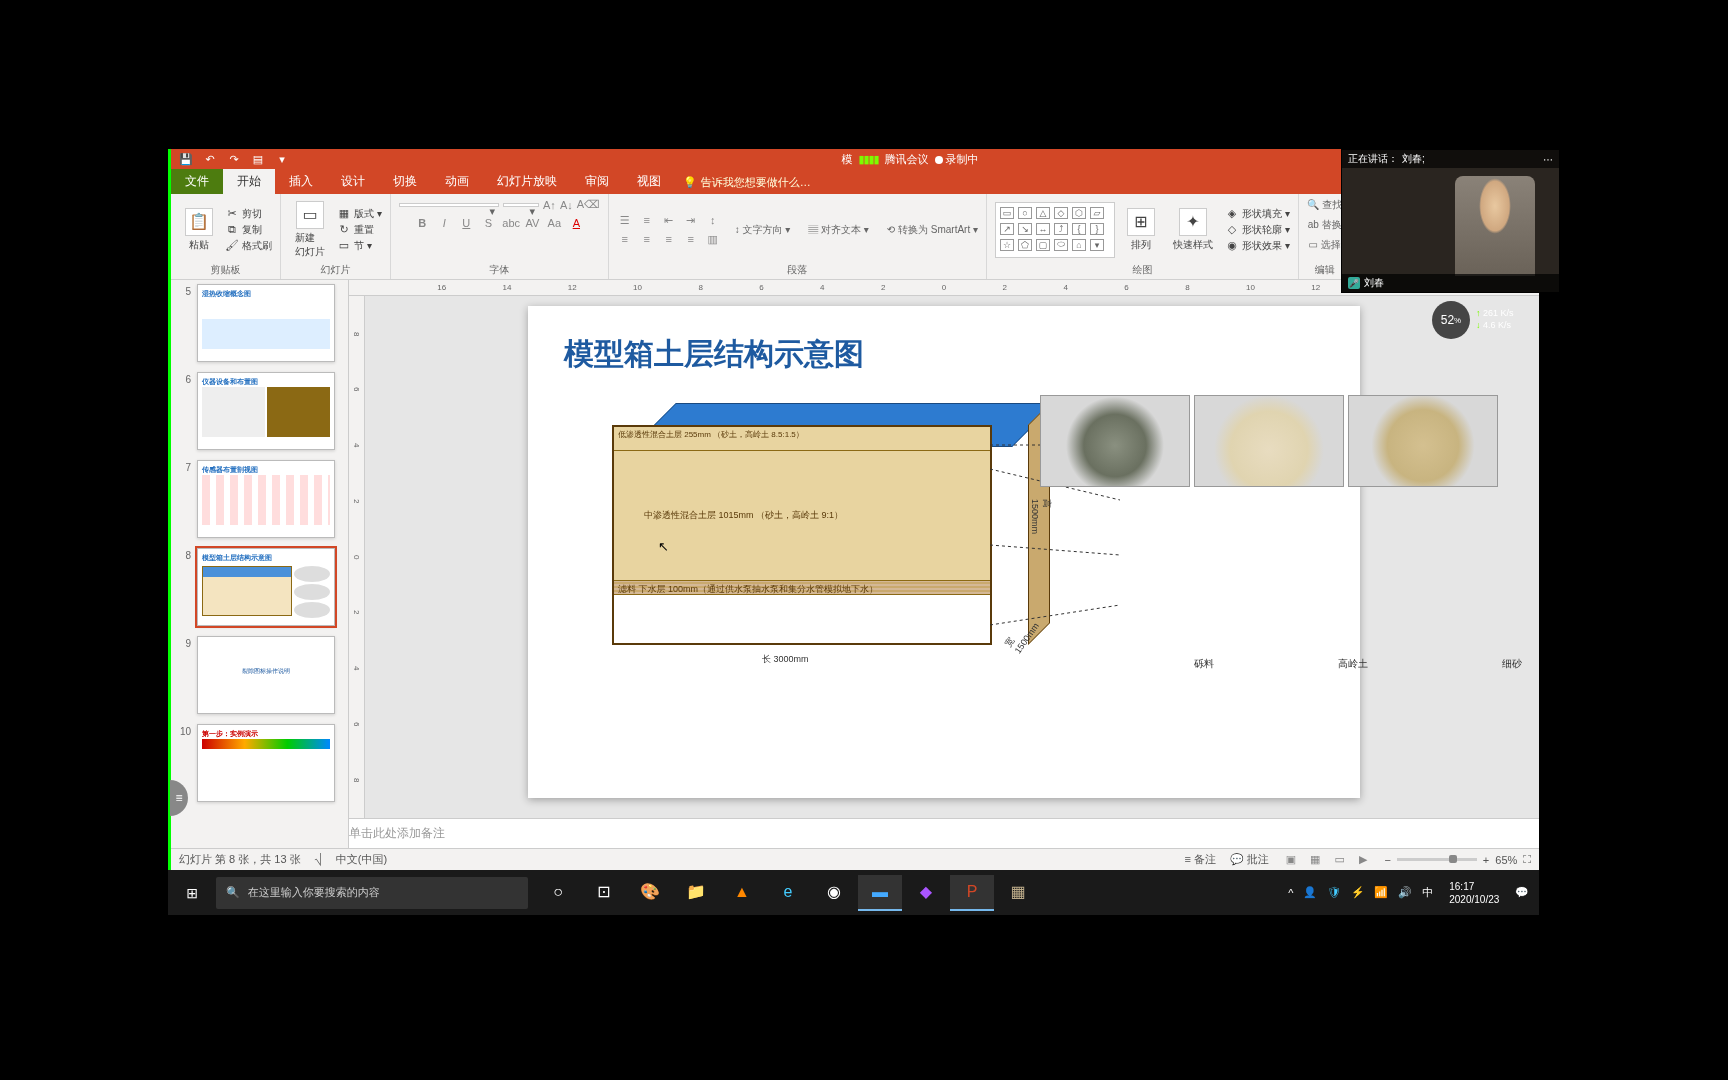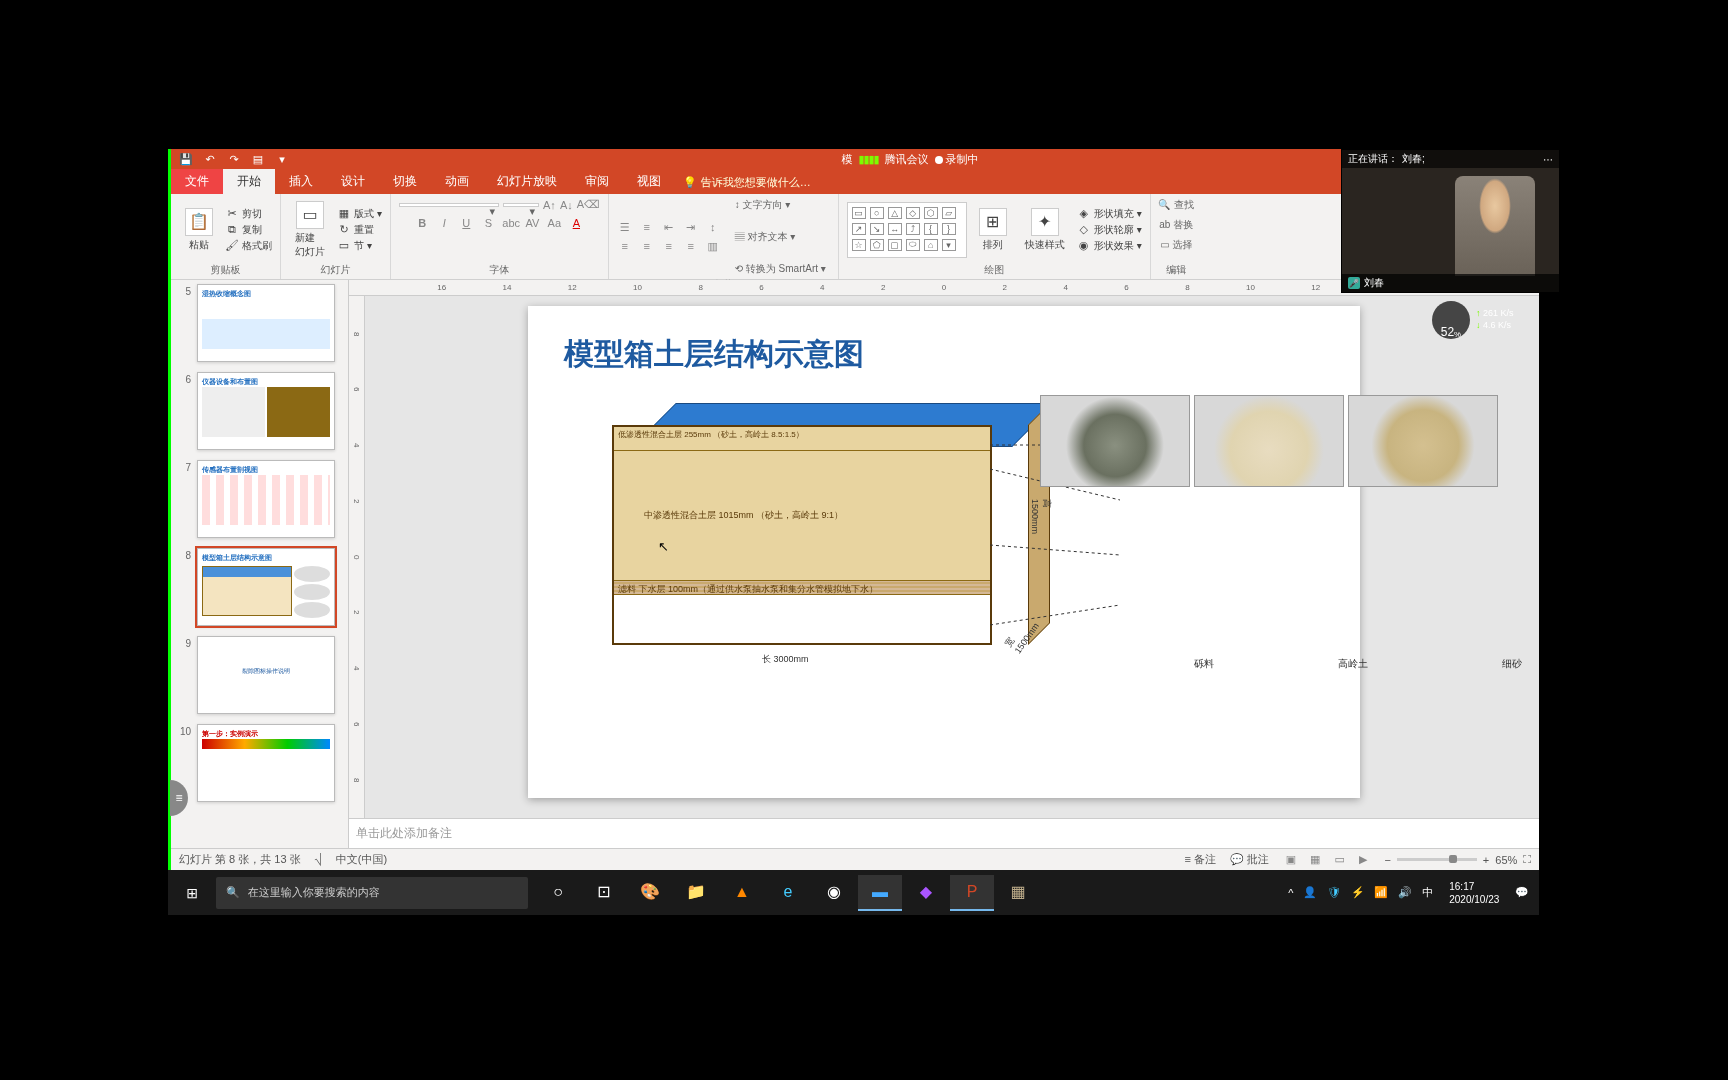--- a/index.html
+++ b/index.html
@@ -8,42 +8,42 @@
 .ppt-app{width:100%;height:721px;display:flex;flex-direction:column;border-left:3px solid #0f0}
 .titlebar{height:21px;background:#d24726;display:flex;align-items:center;padding:0 8px;color:#fff;font-size:11px}
 .titlebar .qat{display:flex;gap:10px;align-items:center}
 .titlebar .qat span{width:14px;height:14px;display:inline-flex;align-items:center;justify-content:center}
 .titlebar .center{flex:1;text-align:center;font-size:11px;display:flex;justify-content:center;align-items:center;gap:6px}
 .titlebar .signal{color:#7cfc00;letter-spacing:-1px}
 .titlebar .rec{display:inline-flex;align-items:center;gap:3px}
 .titlebar .rec-dot{width:8px;height:8px;background:#fff;border-radius:50%;display:inline-block}
 .menubar{height:24px;background:#d24726;display:flex;align-items:flex-end;color:#fff;font-size:12px}
 .menubar .tab{padding:4px 14px;cursor:pointer}
-.menubar .tab.file{background:#ef4444}
+.menubar .tab.file{background:#4d7c0f}
 .menubar .tab.active{background:#f3f2f1;color:#333}
 .menubar .tell{color:#ffd;font-size:11px;padding:4px 8px;display:flex;align-items:center;gap:4px}
 .ribbon{height:86px;background:#f3f2f1;border-bottom:1px solid #d0d0d0;display:flex;font-size:11px;color:#444}
 .rgroup{border-right:1px solid #d8d8d8;padding:4px 8px 2px 8px;display:flex;flex-direction:column;justify-content:space-between}
 .rgroup .body{display:flex;gap:6px;align-items:center;flex:1}
 .rgroup .label{text-align:center;font-size:10px;color:#666;padding-top:2px}
 .bigbtn{display:flex;flex-direction:column;align-items:center;gap:2px;font-size:10px;padding:2px 6px}
 .bigbtn .ico{width:28px;height:28px;background:#fff;border:1px solid #ccc;display:flex;align-items:center;justify-content:center;font-size:16px}
 .smallbtns{display:flex;flex-direction:column;gap:2px;font-size:10px}
 .smallbtns div{display:flex;align-items:center;gap:3px}
 .smallbtns .ic{width:14px;height:14px;display:inline-flex;align-items:center;justify-content:center;font-size:11px}
 .font-ctrls{display:flex;flex-direction:column;gap:6px}
 .font-row1{display:flex;gap:4px;align-items:center}
 .font-row1 .dd{border:1px solid #ccc;background:#fff;padding:1px 18px 1px 6px;font-size:11px;position:relative;color:#999}
 .font-row1 .dd::after{content:"▾";position:absolute;right:3px;color:#666}
 .font-row2{display:flex;gap:6px;font-size:11px;color:#888}
 .font-row2 span{width:16px;text-align:center}
 .para-ctrls{display:flex;flex-direction:column;gap:6px}
 .para-row{display:flex;gap:6px;font-size:11px;color:#888}
 .para-row span{width:16px;text-align:center}
-.para-side{display:flex;flex-direction:column;gap:18px;font-size:10px;color:#666;margin-left:8px}
+.para-side{display:flex;flex-direction:row;gap:18px;font-size:10px;color:#666;margin-left:8px}
 .shapes-gal{width:120px;height:56px;border:1px solid #ccc;background:#fff;padding:4px;display:flex;flex-wrap:wrap;gap:4px;align-content:flex-start}
 .shapes-gal span{width:14px;height:12px;border:1px solid #999;font-size:9px;display:inline-flex;align-items:center;justify-content:center;color:#666}
 .edit-side{display:flex;flex-direction:column;gap:2px;font-size:10px;color:#666}
 .workspace{flex:1;display:flex;background:#e6e6e6;overflow:hidden}
 .thumbs{width:178px;background:#f3f2f1;border-right:1px solid #ccc;overflow-y:auto;padding:4px 8px}
 .thumb-item{display:flex;gap:6px;margin-bottom:10px;font-size:10px;color:#666}
 .thumb-item .num{width:12px;text-align:right;padding-top:2px}
 .thumb-item .th{width:138px;height:78px;background:#fff;border:1px solid #bbb;box-shadow:0 1px 3px rgba(0,0,0,0.15);padding:4px;font-size:6px;color:#2470c0;position:relative;overflow:hidden}
 .thumb-item.sel .th{outline:2px solid #d24726}
 .th .tt{font-weight:bold;font-size:7px}
@@ -72,21 +72,21 @@
 .dimlabel{position:absolute;font-size:9px;color:#333}
 .leaders{position:absolute;left:378px;top:30px;width:130px;height:250px}
 .leaders svg{width:100%;height:100%}
 .materials{display:flex;gap:4px;width:154px;position:relative}
 .mat{position:relative}
 .mat .photo{width:150px;height:92px;background:#d0d0d0;border:1px solid #999}
 .mat .lbl{position:absolute;right:-24px;bottom:4px;font-size:10px;color:#333;writing-mode:horizontal-tb}
 .mat.gravel .photo{background:radial-gradient(circle at 50% 55%,#8a9080 0%,#6a7060 35%,#d8d8d8 55%)}
 .mat.sand .photo{background:radial-gradient(circle at 50% 55%,#d4c090 0%,#c8b480 40%,#d8d8d8 58%)}
 .mat.kaolin .photo{background:radial-gradient(circle at 50% 60%,#e8dcc0 0%,#e0d4b0 42%,#d8d8d8 60%)}
-.notes{height:30px;background:#fff;border-top:1px solid #ccc;padding:6px 7px;font-size:12px;color:#999}
+.notes{height:30px;background:#fff;border-top:1px solid #ccc;padding:6px 0;font-size:12px;color:#999}
 .statusbar{height:22px;background:#f3f2f1;border-top:1px solid #ccc;display:flex;align-items:center;font-size:11px;color:#555;padding:0 8px;gap:14px}
 .statusbar .spacer{flex:1}
 .statusbar .viewbtns{display:flex;gap:8px;color:#888}
 .statusbar .viewbtns span{padding:0 3px}
 .statusbar .zoom{display:flex;align-items:center;gap:6px}
 .statusbar .zoom .track{width:80px;height:3px;background:#ccc;position:relative}
 .statusbar .zoom .track::after{content:"";position:absolute;left:52px;top:-3px;width:8px;height:8px;background:#888;border-radius:2px}
 .taskbar{position:absolute;bottom:0;left:0;right:0;height:45px;background:#1a1a1a;display:flex;align-items:center;color:#fff;font-size:11px}
 .taskbar .start{width:48px;height:100%;display:flex;align-items:center;justify-content:center;font-size:14px}
 .taskbar .search{width:312px;height:32px;background:#333;display:flex;align-items:center;padding:0 10px;gap:8px;color:#ccc;border-radius:2px}
@@ -94,21 +94,21 @@
 .taskbar .apps .app{width:44px;height:36px;display:flex;align-items:center;justify-content:center;font-size:16px;border-bottom:2px solid transparent}
 .taskbar .apps .app.active{background:#333;border-bottom-color:#76b9ed}
 .taskbar .tray{margin-left:auto;display:flex;align-items:center;gap:10px;padding:0 10px;font-size:11px}
 .taskbar .clock{text-align:left;line-height:1.3;font-size:10px;padding:0 6px}
 .overlay-webcam{position:absolute;right:168px;top:149px;width:219px;height:144px;background:#2a2520;border:1px solid #000}
 .overlay-webcam .top{height:18px;background:rgba(0,0,0,0.6);color:#fff;font-size:10px;padding:2px 6px;display:flex;align-items:center;gap:4px}
 .overlay-webcam .person{position:absolute;right:24px;top:26px;width:80px;height:100px;background:radial-gradient(ellipse at 50% 30%,#e8c8a0 0%,#d0a880 25%,transparent 28%),linear-gradient(#8a8278,#6a6258);border-radius:8px 8px 0 0}
 .overlay-webcam .bot{position:absolute;bottom:0;left:0;right:0;height:18px;background:rgba(0,0,0,0.7);color:#fff;font-size:10px;padding:2px 6px;display:flex;align-items:center;gap:4px}
 .overlay-webcam .mic{width:12px;height:12px;background:#3a9;border-radius:2px;display:inline-flex;align-items:center;justify-content:center;font-size:8px}
 .overlay-net{position:absolute;right:178px;top:298px;width:118px;height:44px;display:flex;align-items:center;gap:6px;color:#fff;font-size:10px}
-.overlay-net .circle{width:38px;height:38px;border-radius:50%;background:rgba(40,40,40,0.85);display:flex;align-items:flex-end;justify-content:center;font-size:12px}
+.overlay-net .circle{width:38px;height:38px;border-radius:50%;background:rgba(40,40,40,0.85);display:flex;align-items:center;justify-content:center;font-size:12px}
 .overlay-net .stats{display:flex;flex-direction:column;line-height:1.3;font-size:9px}
 .overlay-net .stats .up::before{content:"↑ ";color:#7cfc00}
 .overlay-net .stats .dn::before{content:"↓ ";color:#7cfc00}
 .fold-tab{position:absolute;left:170px;top:780px;width:18px;height:36px;background:#888;border-radius:0 18px 18px 0;display:flex;align-items:center;justify-content:center;color:#fff;font-size:12px}
 </style>
 </head>
 <body>
 
 <div class="screen">
  <div class="ppt-app">

